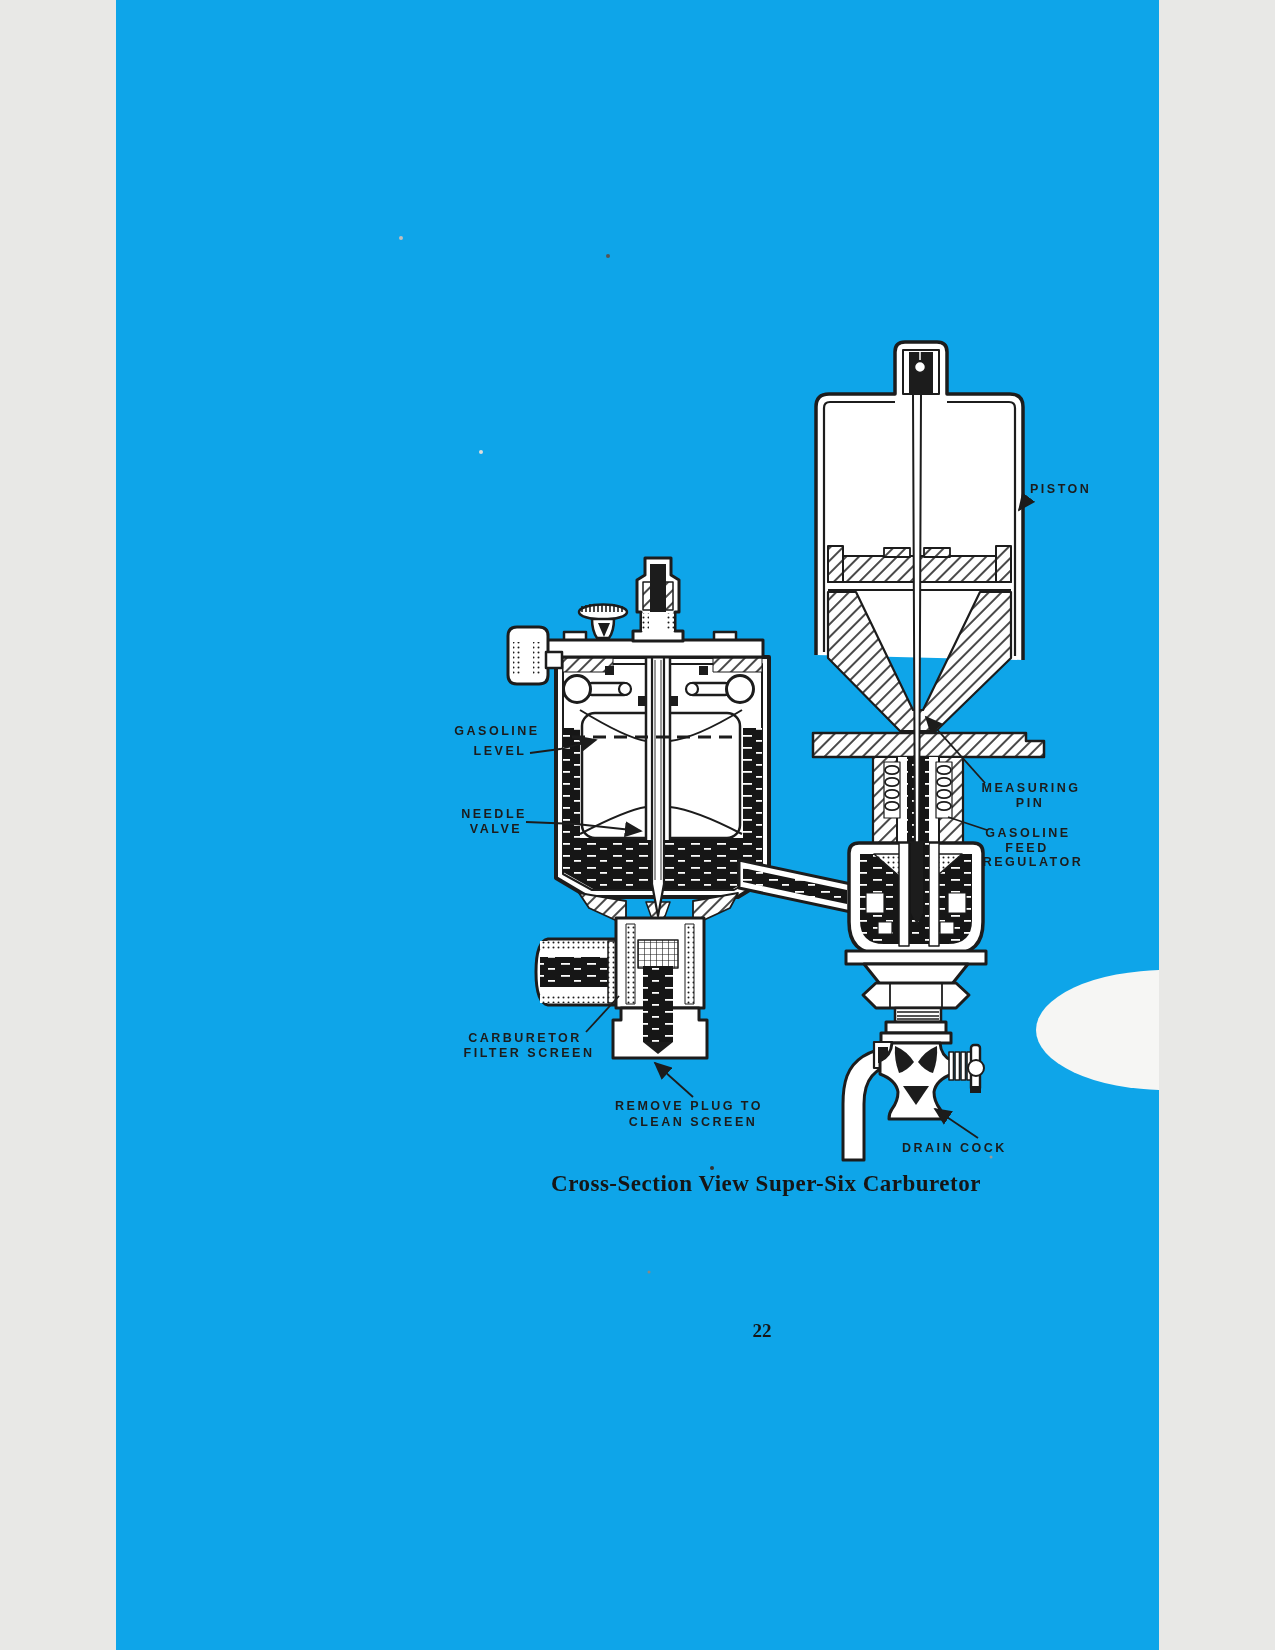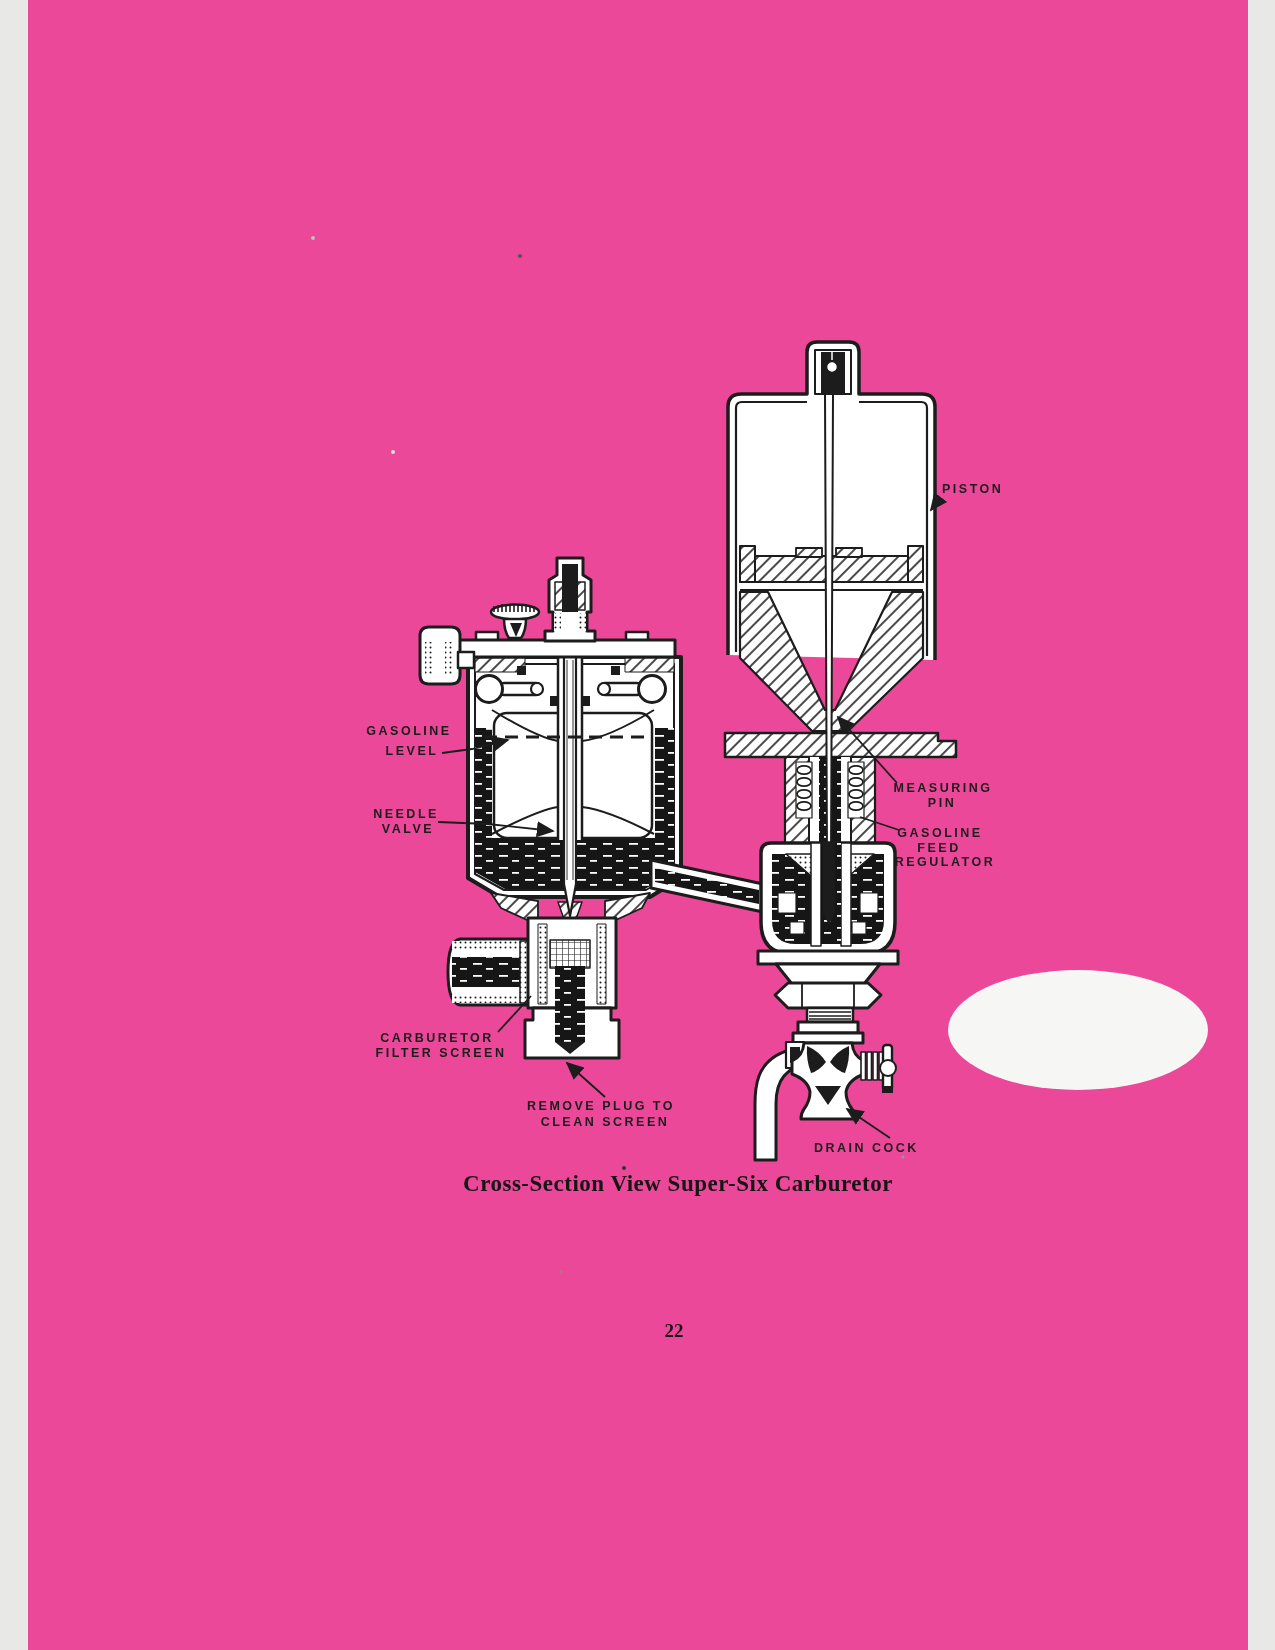--- a/index.html
+++ b/index.html
@@ -1,20 +1,20 @@
 <!DOCTYPE html>
 <html><head>
 <meta charset="utf-8">
 <style>
   html,body { margin:0; padding:0; background:#e8e8e6; }
   .page {
     position:relative;
-    width:1220px; height:1650px;
+    width:1043px; height:1650px;
     margin:0 auto;
-    background:#ec4899;
+    background:#0ea5e9;
     overflow:hidden;
     font-family:"Liberation Sans", sans-serif;
   }
   svg { position:absolute; inset:0; }
   .diag-label {
     font-family:"Liberation Sans", sans-serif;
     font-size:12.5px; font-weight:bold;
     letter-spacing:2.5px;
     fill:#1c1c1c;
   }

